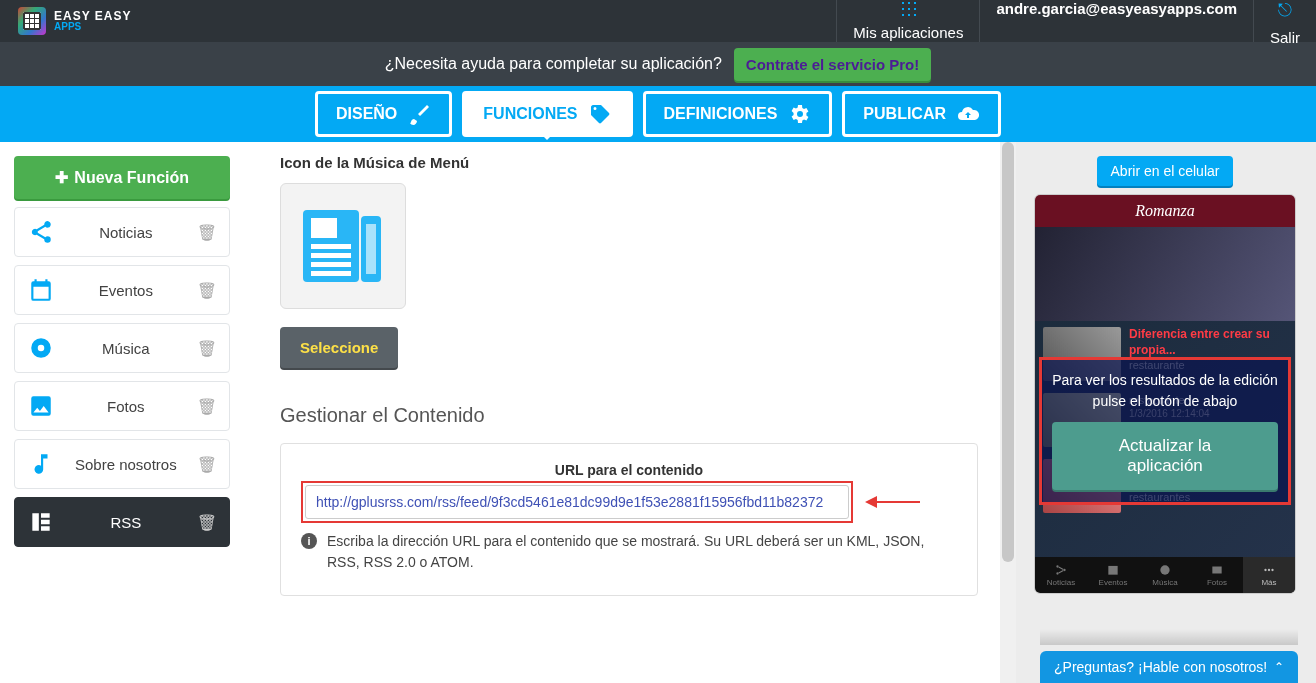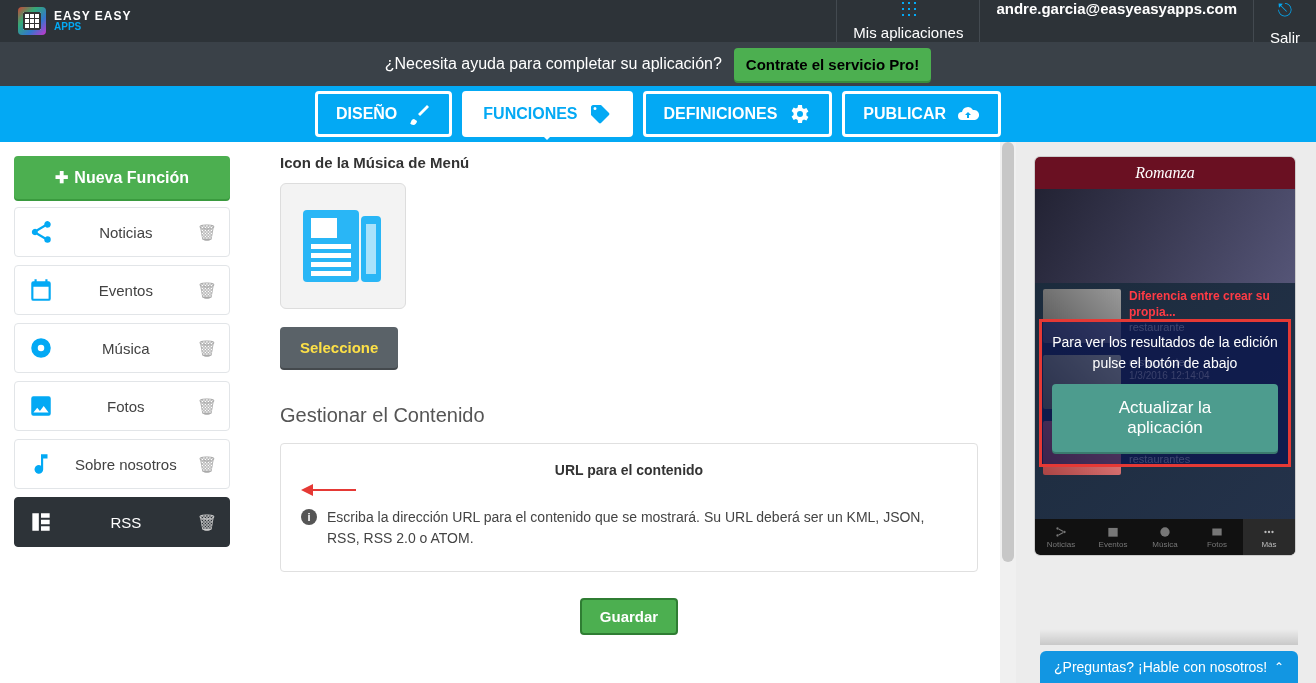--- a/index.html
+++ b/index.html
@@ -16,21 +16,21 @@
   .top-right { margin-left: auto; display: flex; align-items: center; height: 100%; }
   .top-item { padding: 0 16px; height: 100%; display: flex; align-items: center; gap: 8px; border-left: 1px solid #434a50; cursor: pointer; font-size: 15px; flex-direction: column; }
   .top-item .apps-icon { width:16px; height:16px; position:relative; }
   .apps-icon:before { content:""; position:absolute; inset:0; background-image: radial-gradient(#03a9f4 1.5px, transparent 1.5px); background-size:6px 6px; }
   .top-item.email { font-weight:bold; }
   .top-item .logout-icon { color:#03a9f4; font-size:18px; }
 
   
   .subbar { background: #3a4148; height: 44px; display:flex; align-items:center; justify-content:center; gap:12px; color:#fff; font-size:16px; }
   .subbar .btn-tutorial { background:#03a9f4; color:#fff; padding:8px 12px; border-radius:4px; border:none; font-size:15px; box-shadow: 0 2px 0 #0288c7; font-weight:bold; cursor:pointer;}
-  .subbar .btn-pro { background:#4caf50; color:#000000; padding:8px 12px; border-radius:4px; border:none; font-size:15px; box-shadow:0 2px 0 #388e3c; font-weight:bold; cursor:pointer;}
+  .subbar .btn-pro { background:#4caf50; color:#4c1d95; padding:8px 12px; border-radius:4px; border:none; font-size:15px; box-shadow:0 2px 0 #388e3c; font-weight:bold; cursor:pointer;}
 
   
   .stepbar { background:#03a9f4; height:56px; display:flex; align-items:center; justify-content:center; gap:10px; }
   .step-tab { display:flex; align-items:center; gap:10px; padding:8px 18px; border:3px solid #fff; border-radius:4px; color:#fff; font-weight:bold; font-size:16px; cursor:pointer; position:relative; }
   .step-tab.active { background:#fff; color:#03a9f4; }
   .step-tab.active:after { content:""; position:absolute; bottom:-12px; left:50%; transform:translateX(-50%); border:6px solid transparent; border-top-color:#fff; }
   .step-tab .ic { width:24px; height:24px; }
 
   
   .main { display:flex; height: calc(683px - 42px - 44px - 56px); }
@@ -236,39 +236,42 @@
         <rect x="73" y="28" width="10" height="50" fill="#fff" opacity="0.6"></rect>
       </svg>
     </div>
     <button class="btn-select">Seleccione</button>
 
     <div class="section-title">Gestionar el Contenido</div>
 
     <div class="card">
       <div class="field-label">URL para el contenido</div>
       <div class="url-row">
+        <span class="url-highlight">
+          <input class="url-input" value="http://gplusrss.com/rss/feed/9f3cd5461e81dc99d9e1f53e2881f15956fbd11b82372" style="">
+        </span>
         <svg class="arrow-left" viewBox="0 0 56 18">
           <line x1="55" y1="9" x2="8" y2="9"></line>
           <polygon points="0,9 12,3 12,15"></polygon>
         </svg>
       </div>
       <div class="help-row">
         <span class="info-icon">i</span>
         <span>Escriba la dirección URL para el contenido que se mostrará. Su URL deberá ser un KML, JSON, RSS, RSS 2.0 o ATOM.</span>
       </div>
     </div>
 
-    <button class="btn-save">Guardar</button>
   </div>
 
   <div class="scroll-track">
     <div class="scroll-thumb"></div>
   </div>
 
   <div class="preview-pane">
+    <button class="btn-open-mobile">Abrir en el celular</button>
     <div class="phone">
       <div class="phone-header">Romanza</div>
       <div class="phone-body">
         <div style="height:94px; background:linear-gradient(120deg,#223,#557);"></div>
         <div class="phone-row">
           <div class="phone-thumb"></div>
           <div class="phone-text">
             <div class="title">Diferencia entre crear su propia...</div>
             <div class="sub">restaurante</div>
           </div>

